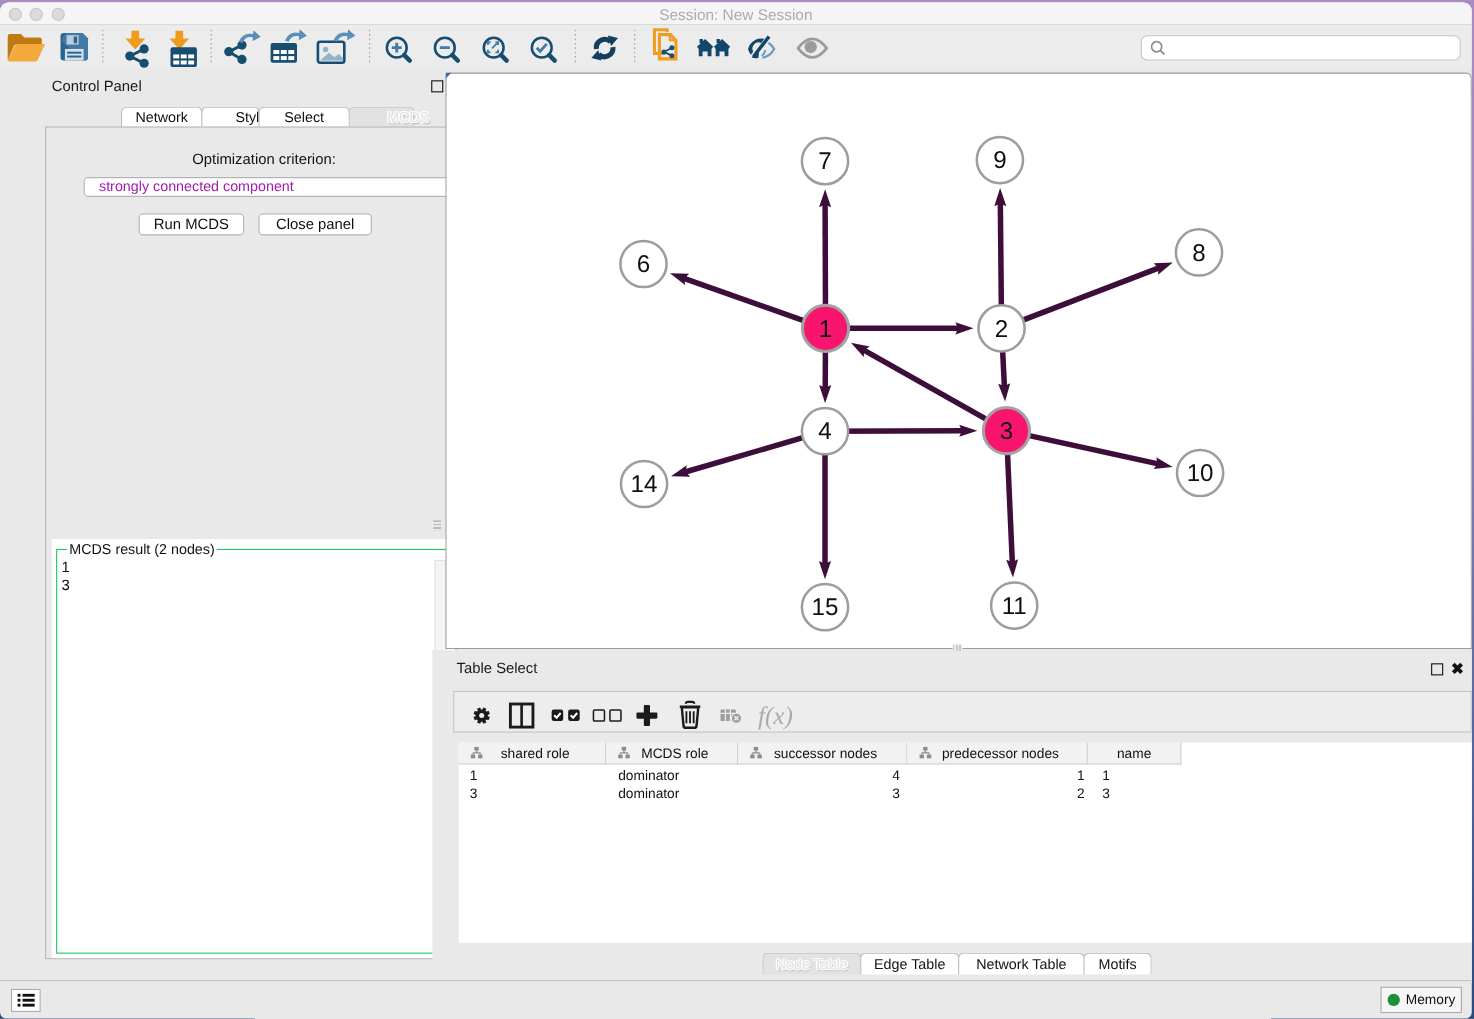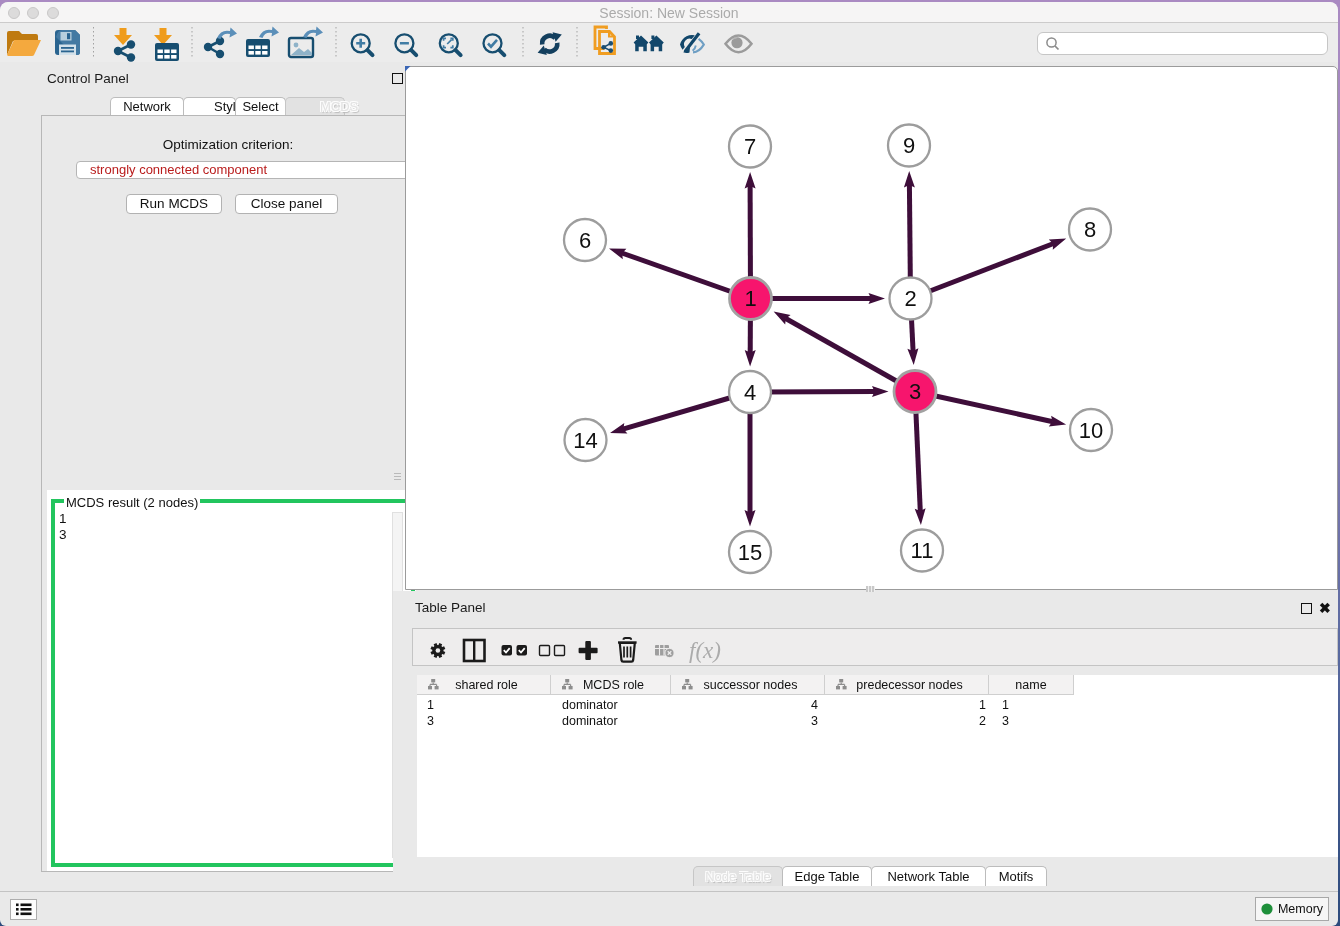--- a/index.html
+++ b/index.html
@@ -25,31 +25,31 @@
 #cphead { position:absolute; left:15px; top:9px; font-size:13.5px; color:#1a1a1a; }
 .winbtn { position:absolute; top:9px; font-size:12px; color:#111; line-height:12px; }
 .tabrow { position:absolute; top:35px; left:78px; height:19px; display:flex; }
 .tab { height:19px; border:1px solid #bcbcbc; border-bottom:none; background:#fff;
   border-radius:5px 5px 0 0; font-size:13px; color:#111; text-align:center;
   line-height:18px; margin-right:-1px; }
 .tab.sel { background:#e2e2e2; color:#e2e2e2; border-color:#c6c6c6;
   text-shadow:-1px -1px 0 #fdfdfd, 1px 1px 0 #fdfdfd, -1px 1px 0 #fdfdfd, 1px -1px 0 #fbfbfb, 1.5px 1.5px 1px #b9b9b9; }
 #cpbox { position:absolute; left:9px; top:53px; width:374px; height:757px;
   border:1px solid #b7b7b7; background:#e9e9e9; }
-#optlabel { position:absolute; top:75px; left:0; width:100%; text-align:center;
+#optlabel { position:absolute; top:75px; left:12px; width:100%; text-align:center;
   font-size:13.5px; color:#111; }
 #cselect { position:absolute; left:44px; top:99px; width:360px; height:18px;
   background:#fff; border:1px solid #b5b5b5; border-radius:4px; font-size:13px;
-  color:#b91c1c; line-height:16px; padding-left:13px; }
+  color:#a21caf; line-height:16px; padding-left:13px; }
 .btn { position:absolute; top:132px; height:20px; background:#fff;
   border:1px solid #b2b2b2; border-radius:4px; font-size:13.5px; color:#111;
   text-align:center; line-height:18px; }
 #resultpanel { position:absolute; left:15px; top:428px; width:369px; height:381px; background:#fff; }
 #fieldset { position:absolute; left:4px; top:9px; right:1px; bottom:4px;
-  border:4px solid #22c55e; }
+  border:1px solid #22c55e; }
 #legend { position:absolute; left:9px; top:-8px; background:#fff; font-size:13px;
   color:#111; padding:0 2px; }
 #resulttext { position:absolute; left:4px; top:8px; font-size:13.5px; color:#111; line-height:16px; }
 #vscroll { position:absolute; right:8px; top:9px; width:11px; bottom:5px;
   background:#f4f4f4; border:1px solid #e0e0e0; }
 
 #netwin { position:absolute; left:405px; top:64px; width:933px; height:524px;
   background:#fff; border:1px solid #9b9b9b; border-radius:5px 5px 0 0; }
 #nettitle { position:absolute; left:0; top:0; width:100%; height:19px;
   background:linear-gradient(180deg,#fdfdfd 0%,#e8e8e8 45%,#d3d3d3 100%);
@@ -243,21 +243,21 @@
       </svg>
     </div>
   </div>
   <div id="cpanel">
     <div id="cphead">Control Panel</div>
     <div class="winbtn" style="left:360px; top:11px; width:11px; height:11px; border:1.5px solid #111;"></div>
     <div class="winbtn" style="left:376px; top:10px; font-weight:bold; font-size:14px;">✖</div>
     <div class="tabrow">
       <div class="tab" style="width:74px;">Network</div>
         <div class="tab" style="width:53px;padding-left:30px;">Style</div>
-        <div class="tab" style="width:51px;">Select</div>
+        <div class="tab" style="width:83px;">Select</div>
         <div class="tab sel" style="width:60px;padding-left:34px;">MCDS</div>
     </div>
     <div id="cpbox"></div>
     <div id="optlabel">Optimization criterion:</div>
     <div id="cselect">strongly connected component
       <svg width="11" height="14" viewBox="0 0 11 14" style="position:absolute; right:8px; top:2px;">
         <path d="M2 5.2 L5.5 1.5 L9 5.2 Z M2 8.8 L5.5 12.5 L9 8.8 Z" fill="#555"></path>
       </svg>
     </div>
     <div class="btn" style="left:94px; width:96px;">Run MCDS</div>
@@ -328,21 +328,21 @@
       <circle cx="516.0" cy="463.5" r="21" fill="#ffffff" stroke="#9d9d9d" stroke-width="2.3"></circle>
       <text x="516.0" y="471.0" text-anchor="middle" fill="#101010">11</text>
       <circle cx="179.5" cy="353.0" r="21" fill="#ffffff" stroke="#9d9d9d" stroke-width="2.3"></circle>
       <text x="179.5" y="360.5" text-anchor="middle" fill="#101010">14</text>
       <circle cx="344.0" cy="465.0" r="21" fill="#ffffff" stroke="#9d9d9d" stroke-width="2.3"></circle>
       <text x="344.0" y="472.5" text-anchor="middle" fill="#101010">15</text>
       </g>
     </svg>
   </div>
   <div id="tpanel">
-    <div id="tphead">Table Panel</div>
+    <div id="tphead">Table Select</div>
     <div class="winbtn" style="left:908px; top:12px; width:11px; height:11px; border:1.5px solid #111;"></div>
     <div class="winbtn" style="left:926px; top:11px; font-weight:bold; font-size:14px;">✖</div>
     <div id="ttoolbar">
 
       <svg width="320" height="39" viewBox="0 0 320 39" style="position:absolute;left:0;top:0;">
 
         <g transform="translate(24.9,21.5)" fill="#1b1b1b">
           <circle r="5.6"></circle>
           <g stroke="#1b1b1b" stroke-width="3.1">
             <line x1="3.88" y1="1.61" x2="6.84" y2="2.83"></line>

